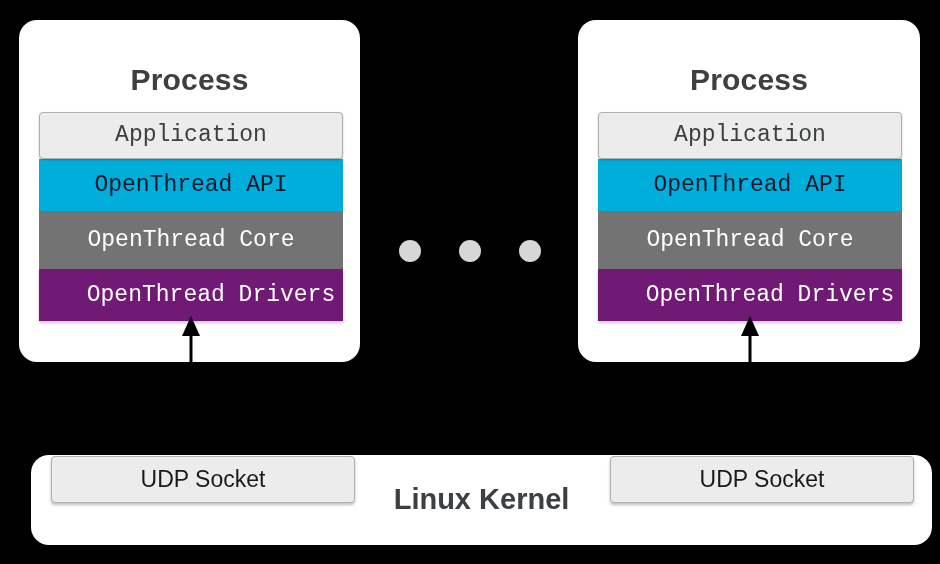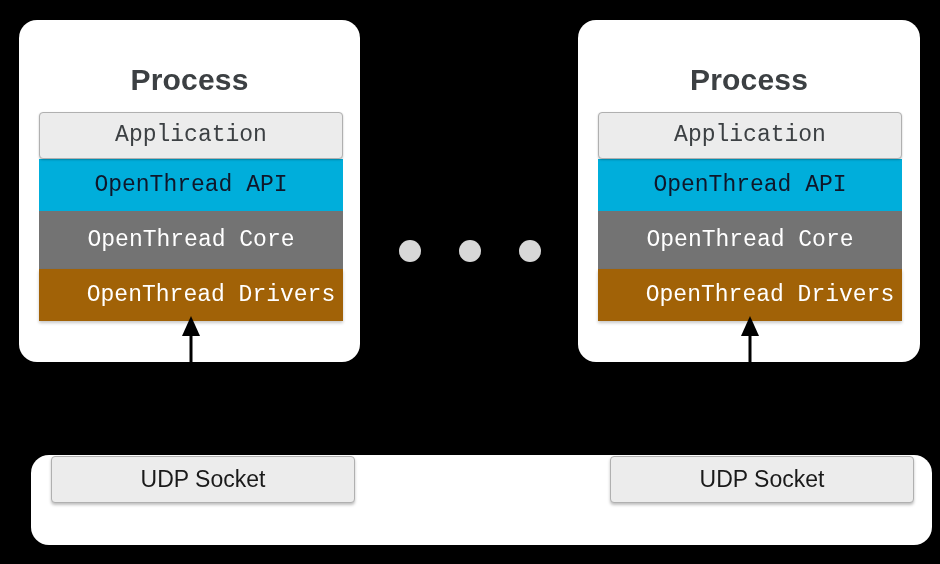--- a/index.html
+++ b/index.html
@@ -77,21 +77,21 @@
     font-size: 23px;
   }
   .layer-core {
     height: 58px;
     background: #737373;
     color: #ffffff;
     font-size: 23px;
   }
   .layer-drivers {
     height: 52px;
-    background: #a16207;
+    background: #701a75;
     color: #ffffff;
     font-size: 23px;
     box-shadow: 0 2px 3px rgba(0,0,0,0.22);
     padding-left: 40px;
   }
 
   
   .arrow-up {
     position: absolute;
     width: 24px;
@@ -193,17 +193,18 @@
 
   <div id="ellipsis-dots">
     <div class="dot dot-1"></div>
     <div class="dot dot-2"></div>
     <div class="dot dot-3"></div>
   </div>
 
   <div class="panel" id="kernel-panel">
     <div class="udp-socket" id="udp-socket-left">UDP Socket</div>
 
+    <div id="kernel-label">Linux Kernel</div>
 
     <div class="udp-socket" id="udp-socket-right">UDP Socket</div>
   </div>
 
 </div>
 
 </body></html>

